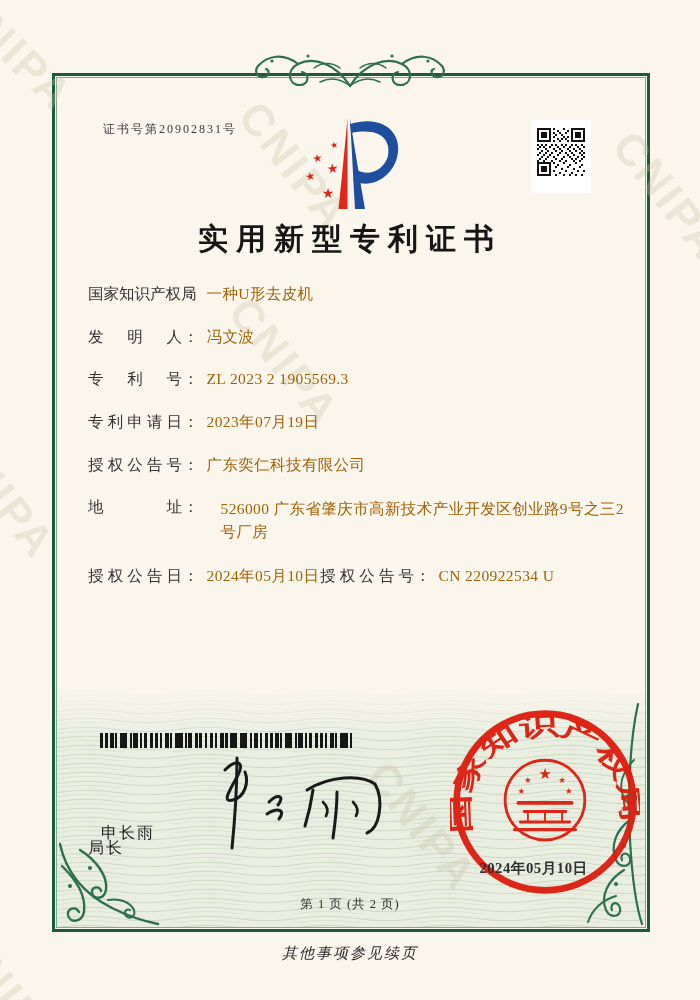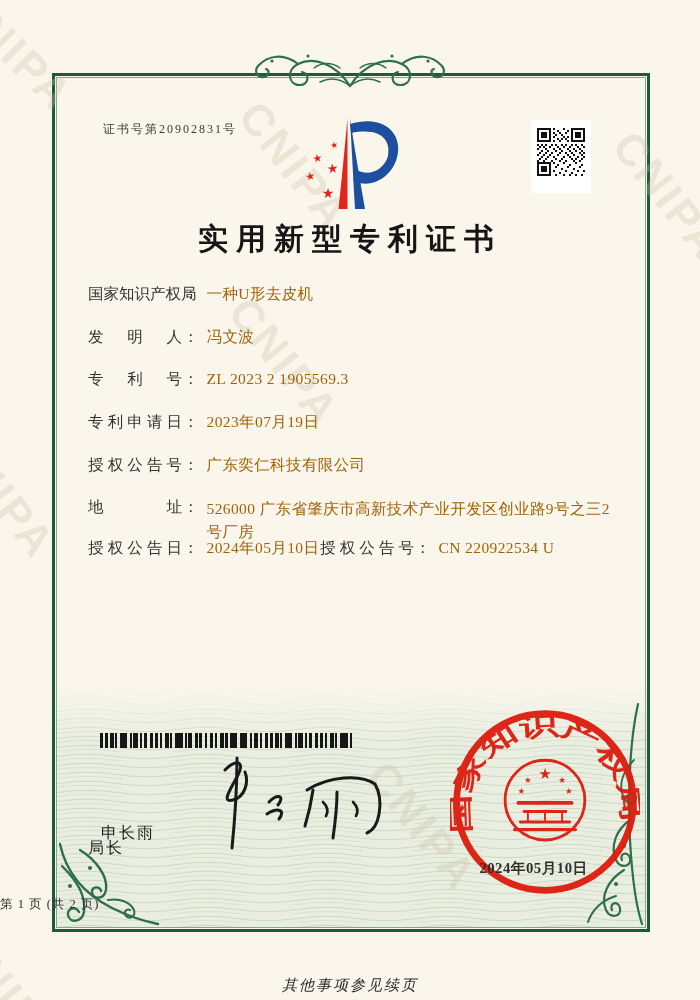--- a/index.html
+++ b/index.html
@@ -30,21 +30,21 @@
   .qr-box svg{position:absolute;left:6px;top:8px;}
   .title{position:absolute;left:0;right:0;top:219px;z-index:2;text-align:center;
          font-size:30px;font-weight:bold;letter-spacing:8px;color:#151515;}
 
   
   .row{position:absolute;left:88px;z-index:2;font-size:15.5px;color:#333;white-space:nowrap;}
   .row .lbl{display:inline-block;width:94px;text-align:justify;text-align-last:justify;}
   .row .colon{margin:0 8px 0 1px;}
   .row .val{color:#a16207;letter-spacing:0.4px;}
   .row.addr .val{white-space:normal;display:inline-block;width:414px;
-                 vertical-align:top;line-height:23px;}
+                 vertical-align:top;line-height:23px;margin-left:14px;}
   .pair2{position:absolute;left:232px;top:0;white-space:nowrap;}
 
   
   .legal{position:absolute;left:88px;top:572px;width:526px;z-index:2;
          font-style:italic;font-size:14px;line-height:23.5px;color:#262626;}
   .legal p{margin:0 0 4px 0;text-indent:2em;}
 
   
   .barcode{position:absolute;left:100px;top:733px;width:252px;height:15px;z-index:2;
       background:
@@ -54,24 +54,24 @@
   .signer{position:absolute;left:88px;z-index:3;
           font-family:"Liberation Sans","DejaVu Sans",sans-serif;
           font-size:16px;color:#1f1f1f;letter-spacing:2px;}
   .signer.t{top:791px;margin-top:47px;} .signer.n{top:823px;margin-left:13px;}
   .sig-script{position:absolute;left:185px;top:740px;z-index:3;}
 
   
   .seal{position:absolute;left:450px;top:707px;width:190px;height:190px;z-index:4;opacity:0.95;}
 
   
-  .page-num{position:absolute;left:0;right:0;top:896px;z-index:3;
+  .page-num{position:absolute;left:0;right:0;top:896px;z-index:3;text-align:center;
             font-size:12.5px;color:#2e2e2e;letter-spacing:1px;}
   .continuation{position:absolute;left:0;right:0;top:944px;z-index:2;text-align:center;
-                font-style:italic;font-size:15px;letter-spacing:2px;color:#2b2b2b;margin-top:32px;}
+                font-style:italic;font-size:15px;letter-spacing:2px;color:#2b2b2b;}
 </style>
 </head>
 <body>
 
 <span class="wm" style="left:-22px;top:-20px;transform:rotate(45deg);">CNIPA</span>
 <span class="wm" style="left:268px;top:92px;">CNIPA</span>
 <span class="wm" style="left:642px;top:122px;">CNIPA</span>
 <span class="wm" style="left:258px;top:288px;">CNIPA</span>
 <span class="wm" style="left:-26px;top:420px;">CNIPA</span>
 <span class="wm" style="left:396px;top:752px;">CNIPA</span>
@@ -166,21 +166,21 @@
 </div>
 <div class="row" style="top:412px">
   <span class="lbl">专利申请日</span><span class="colon">：</span><span class="val">2023年07月19日</span>
 </div>
 <div class="row" style="top:455px">
   <span class="lbl">授权公告号</span><span class="colon">：</span><span class="val">广东奕仁科技有限公司</span>
 </div>
 <div class="row addr" style="top:497px">
   <span class="lbl">地址</span><span class="colon">：</span><span class="val">526000 广东省肇庆市高新技术产业开发区创业路9号之三2号厂房</span>
 </div>
-<div class="row" style="top:538px">
+<div class="row" style="top:566px">
   <span class="lbl">授权公告日</span><span class="colon">：</span><span class="val">2024年05月10日</span>
   <span class="pair2">
     <span class="lbl">授权公告号</span><span class="colon">：</span><span class="val">CN 220922534 U</span>
   </span>
 </div>
 
 <div class="legal">
 </div>
 
 <div class="barcode"></div>

